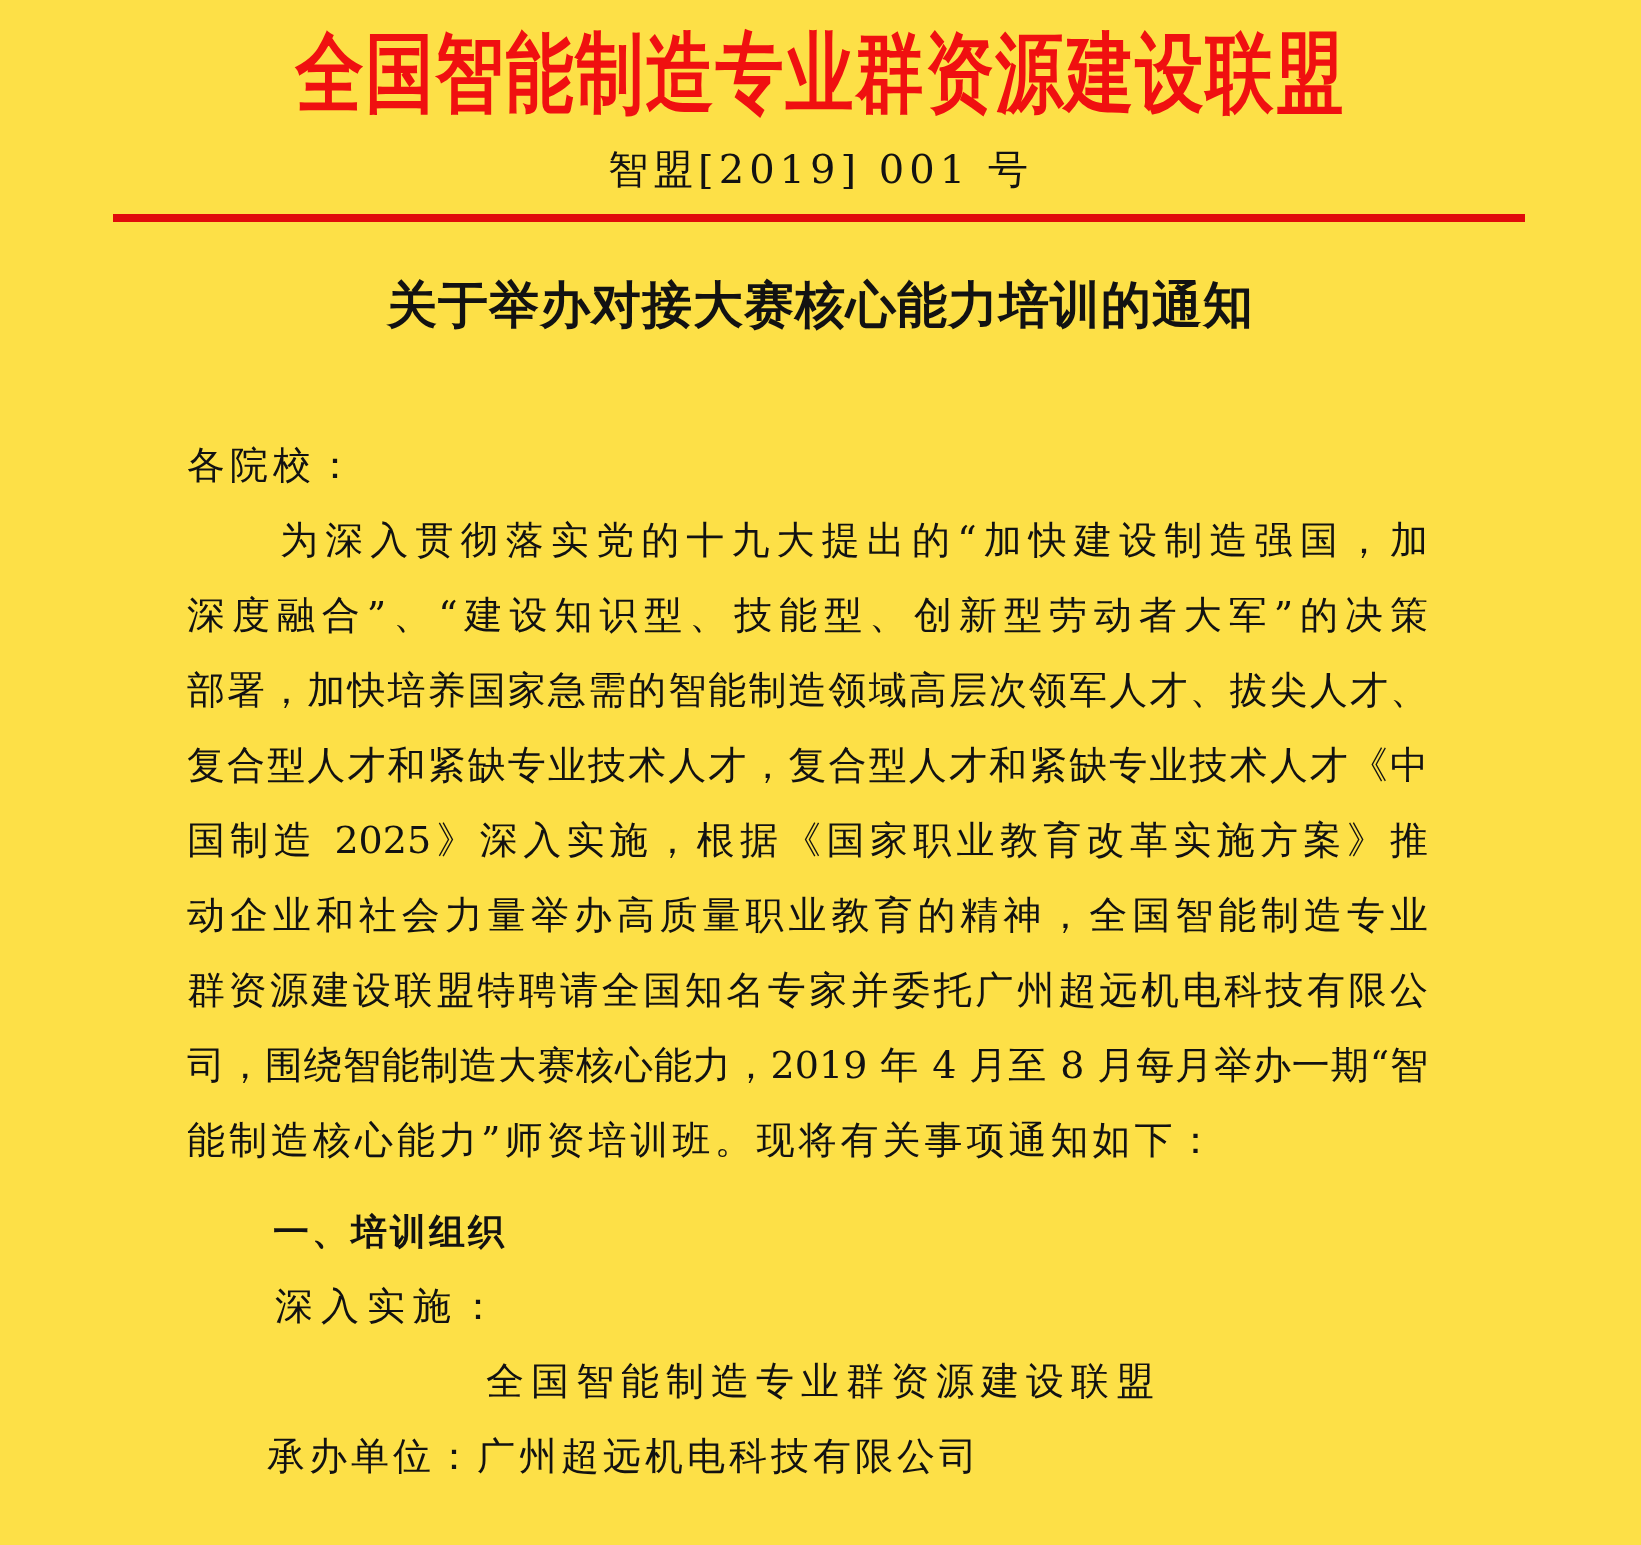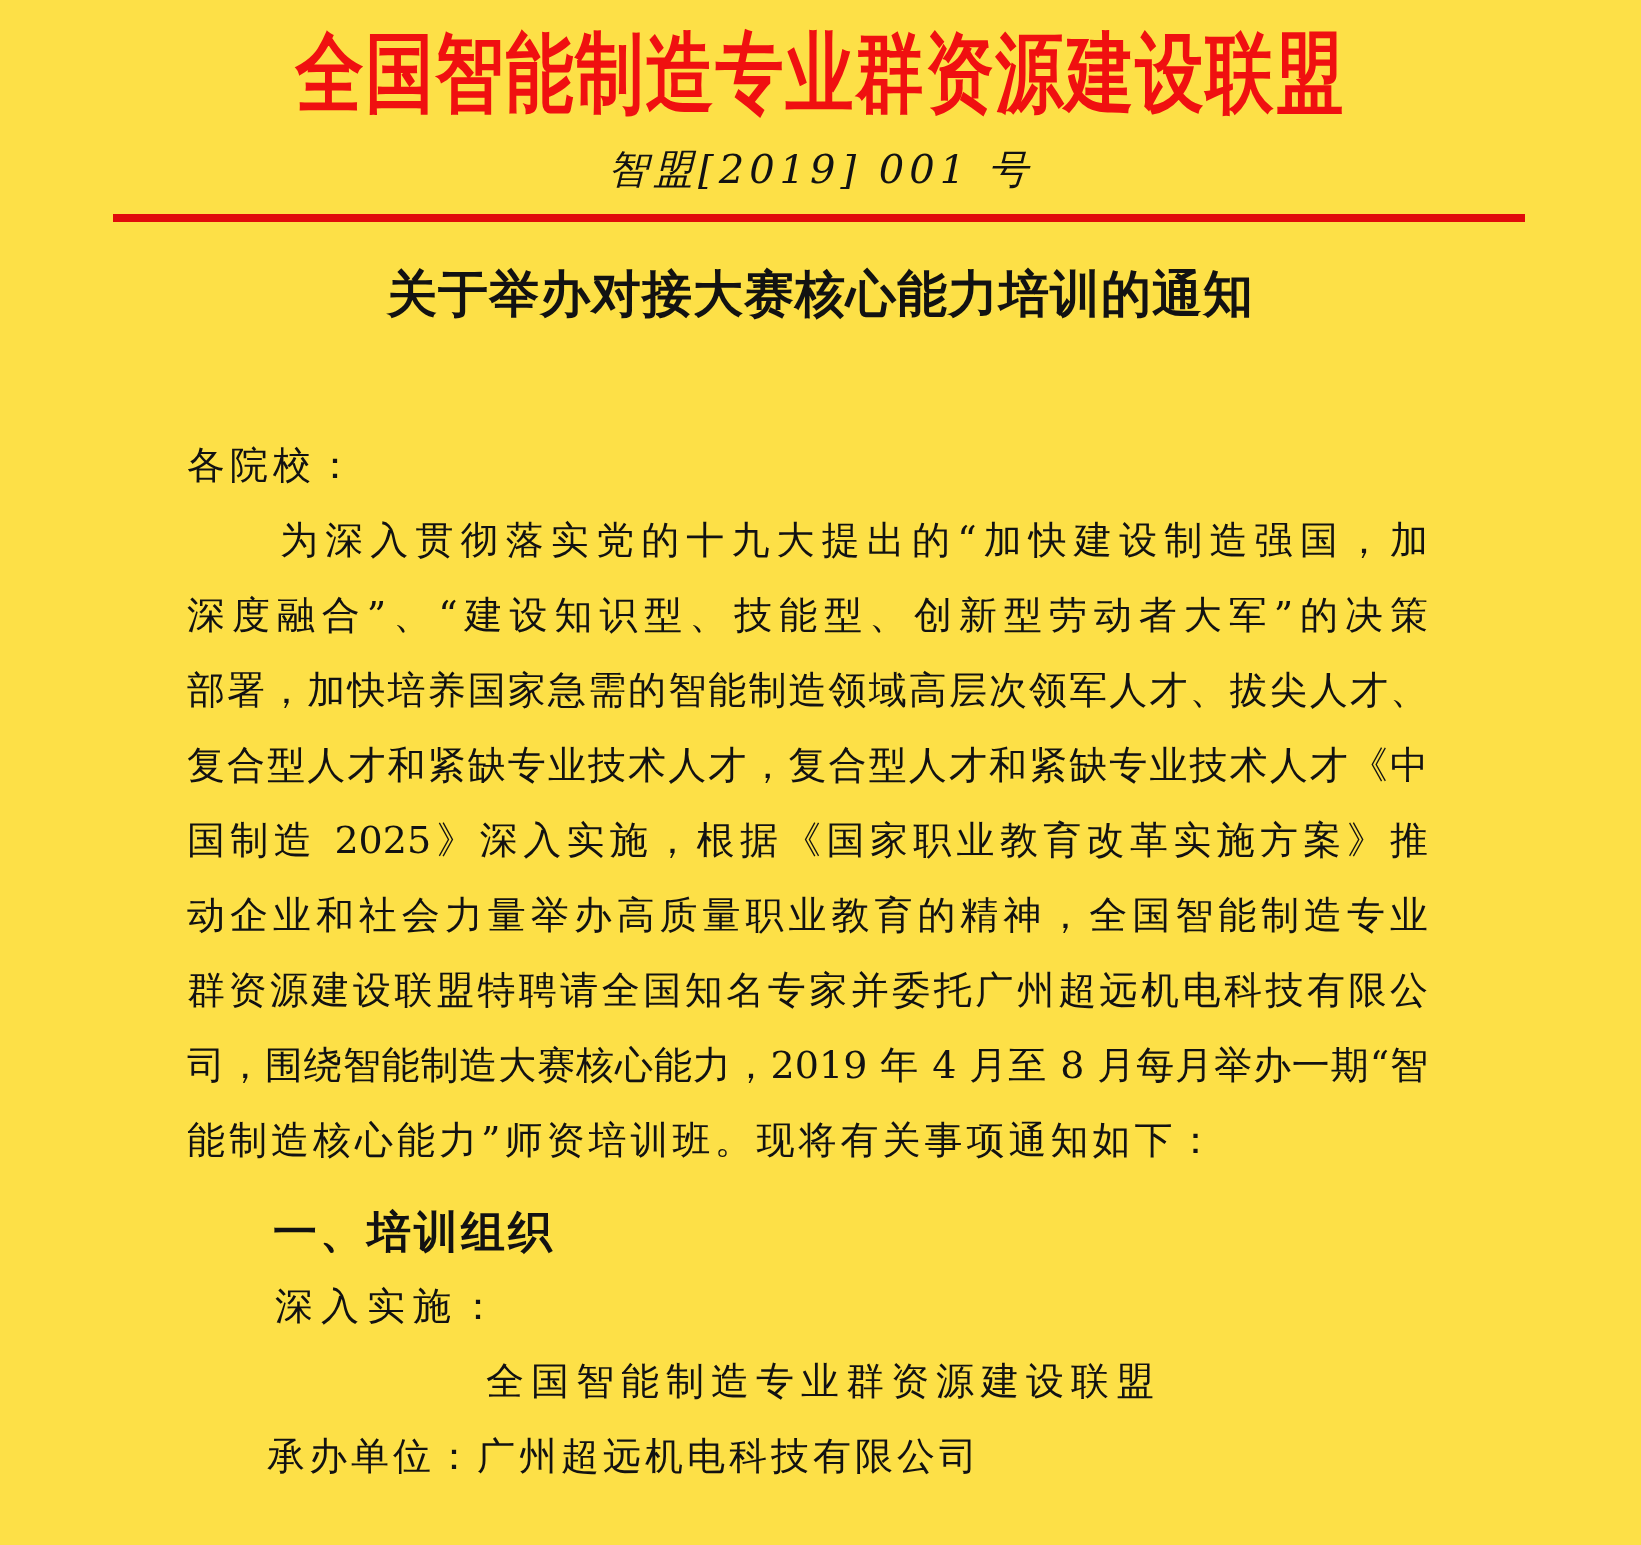--- a/index.html
+++ b/index.html
@@ -41,37 +41,36 @@
       position: absolute;
       top: 142px;
       left: 0;
       width: 100%;
       text-align: center;
       font-family: "DejaVu Serif", "Liberation Serif", serif;
       font-size: 40px;
       letter-spacing: 5px;
       color: var(--color-ink, #121212);
       white-space: nowrap;
-      font-style: italic;
     }
 
     
     .red-line {
       position: absolute;
       top: 214px;
       left: 113px;
       width: 1412px;
       height: 8px;
       background: var(--color-line-red, #e00b0b);
     }
 
     
     .doc-title {
       position: absolute;
-      top: 261px;
+      top: 272px;
       left: 0;
       width: 100%;
       text-align: center;
       font-family: "DejaVu Sans", "Liberation Sans", sans-serif;
       font-weight: bold;
       font-size: 50px;
       letter-spacing: 1px;
       color: var(--color-ink, #121212);
       white-space: nowrap;
     }
@@ -100,21 +99,21 @@
     .pline-last {
       text-align: justify;
       text-align-last: left;
       letter-spacing: 4px;
     }
     .section-heading {
       margin-top: 16px;
       padding-left: 86px;
       font-family: "DejaVu Sans", "Liberation Sans", sans-serif;
       font-weight: bold;
-      font-size: 44px;
+      font-size: 36px;
       letter-spacing: 3px;
       line-height: 75px;
     }
     .host-label {
       padding-left: 88px;
       letter-spacing: 8px;
     }
     .host-value {
       padding-left: 299px;
       letter-spacing: 7px;

